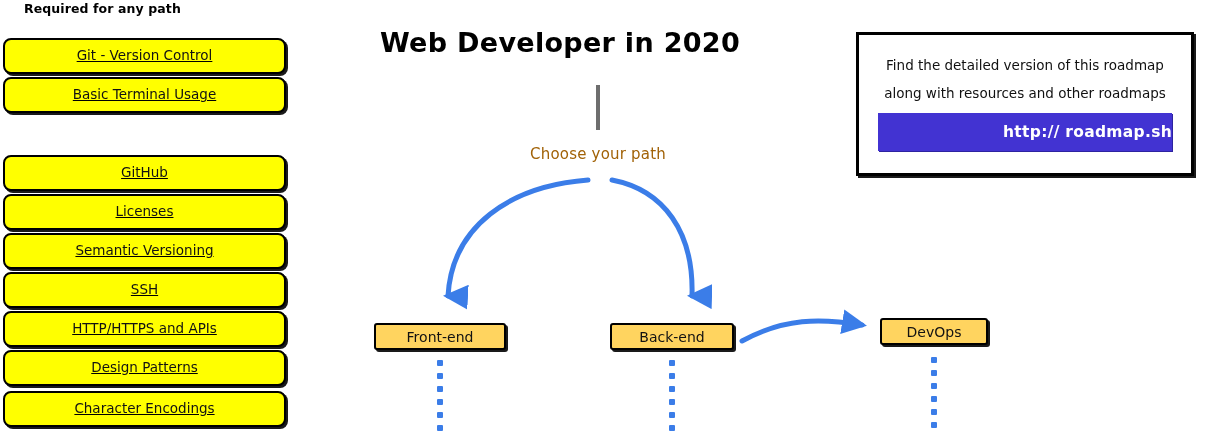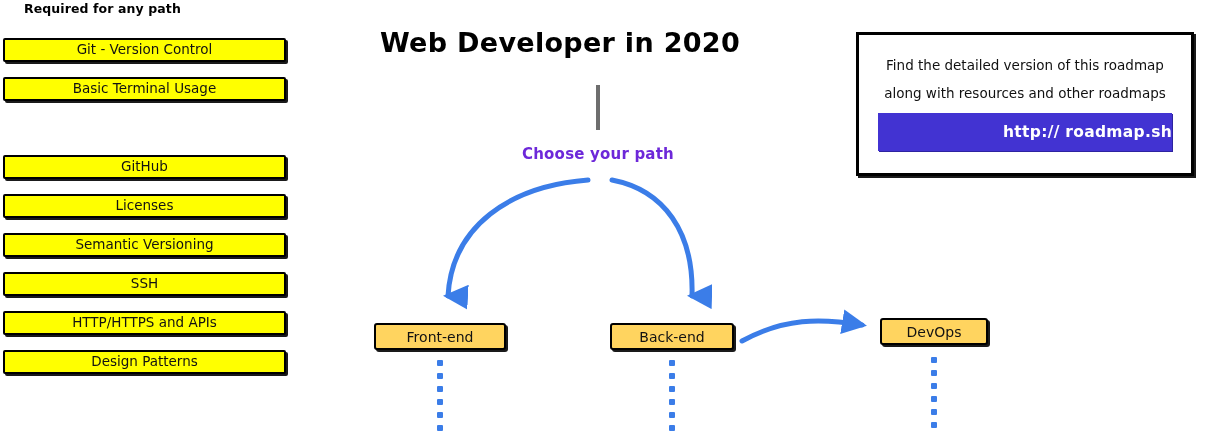--- a/index.html
+++ b/index.html
@@ -33,29 +33,30 @@
     font-weight: bold;
     color: #000000;
     letter-spacing: 0.1px;
     white-space: nowrap;
     margin-left: 21px;
   }
   .req-item {
     position: absolute;
     left: 3px;
     width: 283px;
-    height: 24px;
+    height: 36px;
     background: #ffff00;
     border: 2px solid #000000;
-    border-radius: 2px;
+    border-radius: 8px;
     box-shadow: 2px 2px 0 0 #1a1a1a;
     display: flex;
     align-items: center;
     justify-content: center;
     box-sizing: border-box;
+    text-decoration: underline;
   }
   .req-label {
     font-size: 13.5px;
     color: #121212;
     white-space: nowrap;
     line-height: 1;
   }
 
   
   #roadmap-title {
@@ -78,22 +79,22 @@
     height: 45px;
     background: #6e6e6e;
   }
   #choose-path-label {
     position: absolute;
     left: 448px;
     top: 145px;
     width: 300px;
     text-align: center;
     font-size: 15px;
-    font-weight: bold;
-    color: #6d28d9;
+    font-weight: normal;
+    color: #a16207;
     letter-spacing: 0.2px;
     white-space: nowrap;
   }
 
   
   #arrow-layer {
     position: absolute;
     left: 0;
     top: 0;
     width: 1207px;
@@ -200,20 +201,23 @@
   </div>
   <div class="req-item" style="top:272px">
     <span class="req-label">SSH</span>
   </div>
   <div class="req-item" style="top:311px">
     <span class="req-label">HTTP/HTTPS and APIs</span>
   </div>
   <div class="req-item" style="top:350px">
     <span class="req-label">Design Patterns</span>
   </div>
+  <div class="req-item" style="top:391px">
+    <span class="req-label">Character Encodings</span>
+  </div>
 </div>
 
 <div id="roadmap-title">Web Developer in 2020</div>
 <div id="title-stem"></div>
 <div id="choose-path-label">Choose your path</div>
 
 <svg id="arrow-layer" viewBox="0 0 1207 436" xmlns="http://www.w3.org/2000/svg">
   <defs>
     <marker id="arrowhead-down" markerWidth="5" markerHeight="5" refX="2.5" refY="4" orient="auto" markerUnits="strokeWidth">
       <path d="M0,0 L5,0 L2.5,5 Z" fill="#3b7de8"></path>

